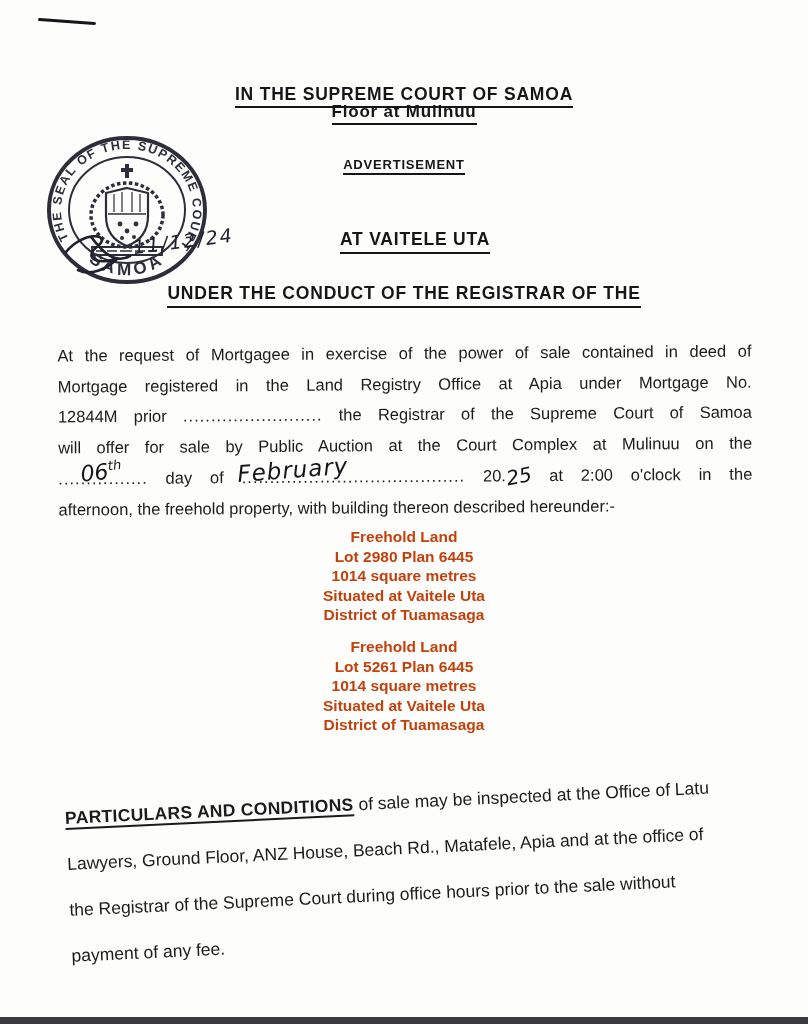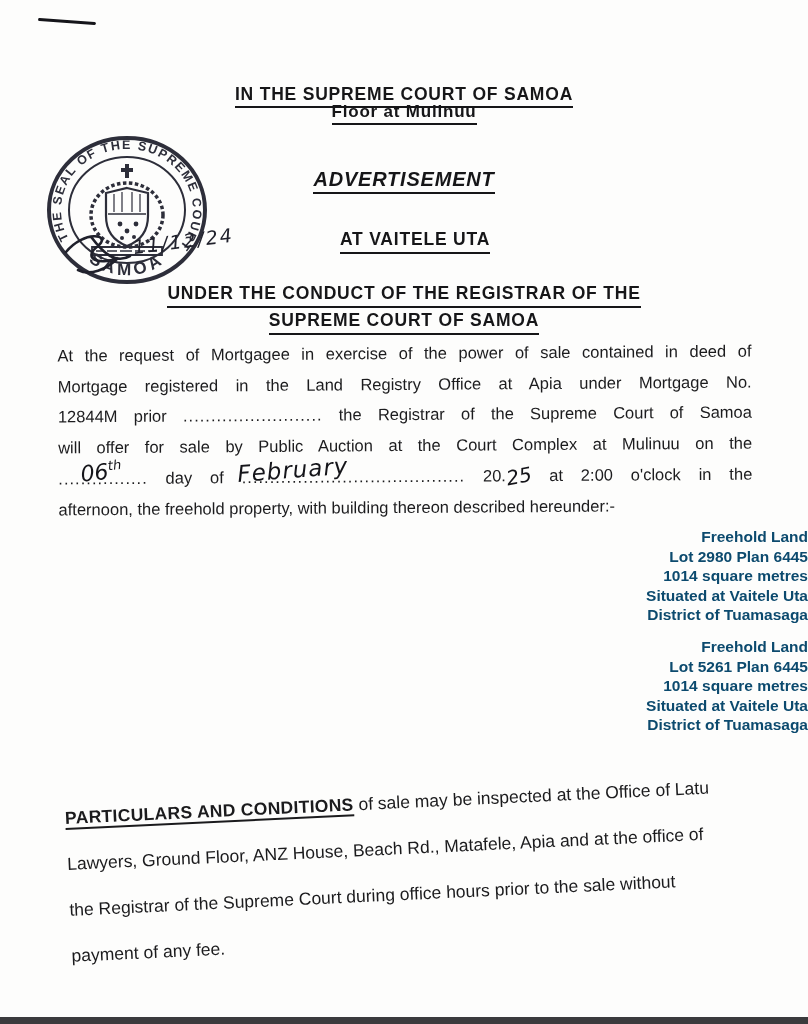--- a/index.html
+++ b/index.html
@@ -23,21 +23,21 @@
     background:#3b3b3d;
   }
   
   .hdr { position:absolute; width:100%; text-align:center; font-weight:bold; color:#161618; }
   .hdr .ul {
     display:inline-block; border-bottom:2.5px solid #161618; padding-bottom:1px;
     letter-spacing:0.8px;
   }
   .h-court   { top:68px;  font-size:17.5px;margin-top:16px; }
   .h-held    { top:102px; font-size:17px; }
-  .h-adv     { top:168px; font-size:20px; letter-spacing:0.5px;font-style:italic; }
+  .h-adv     { top:157px; font-size:13px; letter-spacing:0.5px; }
   .h-sale    { top:203px; font-size:17.5px; line-height:24px; padding-left:22px; }
   .h-conduct { top:281px; font-size:17.5px; line-height:24px; }
   
   .seal { position:absolute; left:46px; top:134px; width:166px; height:158px; }
   .seal svg { overflow:visible; }
   
   .p1 {
     position:absolute; left:58px; top:338px; width:694px;
     font-size:16.5px; line-height:30.5px; color:#1c1c1e;
     transform:rotate(-0.4deg);
@@ -60,22 +60,22 @@
   .hand-month {
     position:absolute; left:-4px; top:-13px; font-size:23px;
     transform:rotate(-4deg); letter-spacing:1px; white-space:nowrap;
   }
   .hand-year {
     display:inline-block; font-size:20px; transform:rotate(-10deg);
     position:relative; top:2px;
   }
   
   .prop {
-    position:absolute; width:100%; text-align:right;
-    font-weight:bold; font-size:15.5px; line-height:19.5px; color:#0c4a6e;
+    position:absolute; width:100%; text-align:center;
+    font-weight:bold; font-size:15.5px; line-height:19.5px; color:#c2410c;
   }
   .prop-1 { top:527px; }
   .prop-2 { top:637px; }
   
   .footer {
     position:absolute; left:64px; top:795px; width:706px;
     font-size:17.5px; line-height:46px; color:#1b1b1d;
     transform:rotate(-2.7deg); transform-origin:left top;
   }
   .footer .lead {
@@ -97,21 +97,20 @@
   </div>
   <div class="hdr h-adv">
     <span class="ul">ADVERTISEMENT</span>
   </div>
   <div class="hdr h-sale">
     <br>
     <span class="ul">AT VAITELE UTA</span>
   </div>
   <div class="hdr h-conduct">
     <span class="ul">UNDER THE CONDUCT OF THE REGISTRAR OF THE</span><br>
-    <span class="ul">SUPREME COURT OF SAMOA</span>
   </div>
 
   <div class="seal">
     <svg width="166" height="158" viewBox="0 0 166 158">
       <g fill="none" stroke="#2d2e3a">
         <ellipse cx="81" cy="76" rx="78" ry="72" stroke-width="4"></ellipse>
         <ellipse cx="81" cy="76" rx="58" ry="53" stroke-width="2"></ellipse>
       </g>
 
       <defs>

